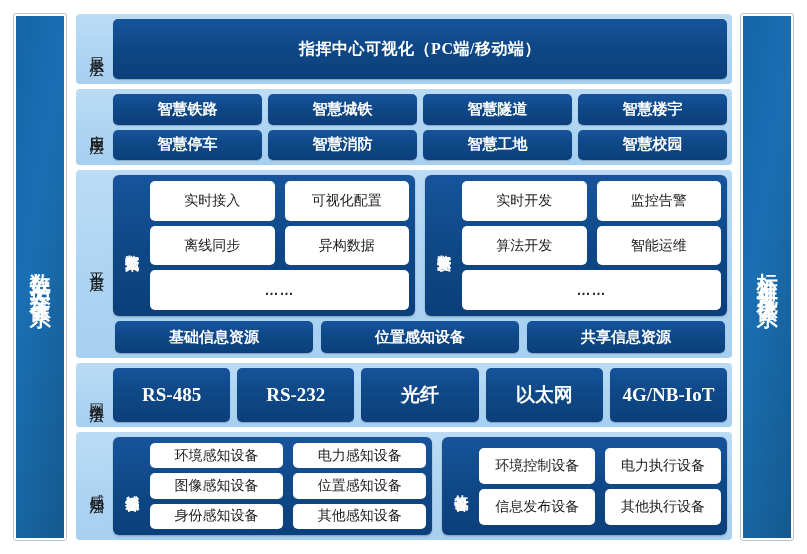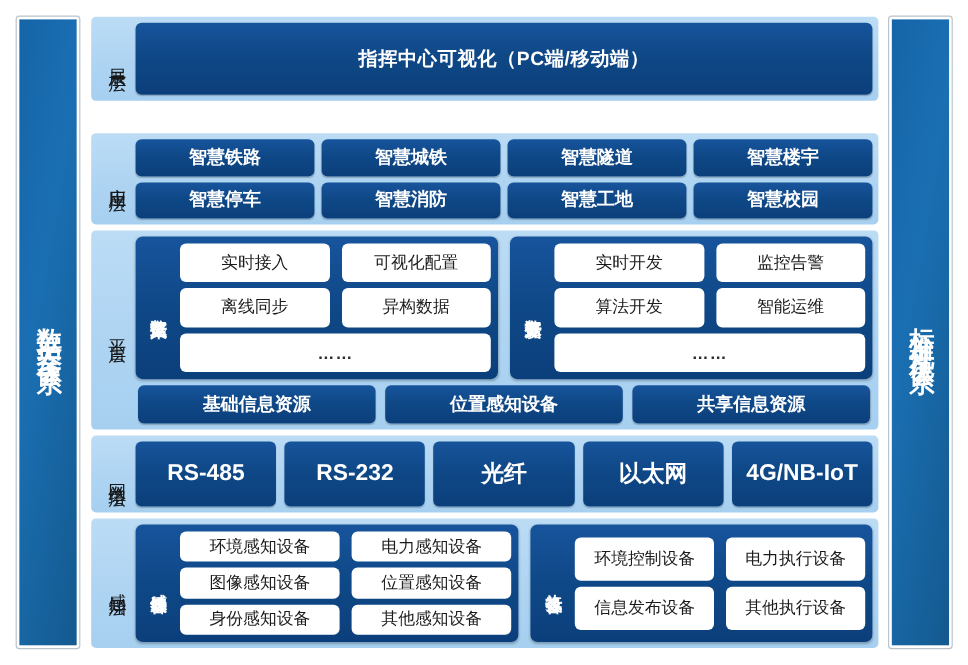--- a/index.html
+++ b/index.html
@@ -66,21 +66,21 @@
     background: linear-gradient(180deg, #bcdcf5 0%, #aed4f2 55%, #a6cff0 100%);
     border-radius: 4px;
     display: flex;
     flex-direction: row;
     align-items: stretch;
     padding: 5px;
     box-sizing: border-box;
     min-height: 0;
   }
   .layer-display  { flex: 0 0 70px; }
-  .layer-app      { flex: 0 0 76px; margin-top: 22px; }
+  .layer-app      { flex: 0 0 76px; }
   .layer-platform { flex: 1 1 auto; }
   .layer-network  { flex: 0 0 64px; }
   .layer-percept  { flex: 0 0 108px; }
 
   .layer-label {
     flex: 0 0 32px;
     display: flex;
     align-items: center;
     justify-content: center;
     color: #17181a;
@@ -110,20 +110,21 @@
     border-radius: 5px;
     display: flex;
     align-items: center;
     justify-content: center;
     font-size: 15px;
     font-weight: bold;
     text-align: center;
     box-sizing: border-box;
     box-shadow: 0 1px 1px rgba(0,0,0,0.22);
     white-space: nowrap;
+    font-family: Liberation Serif, serif;
   }
 
   
   .banner {
     flex: 1 1 auto;
     font-size: 16px;
     letter-spacing: 0.5px;
   }
 
   

